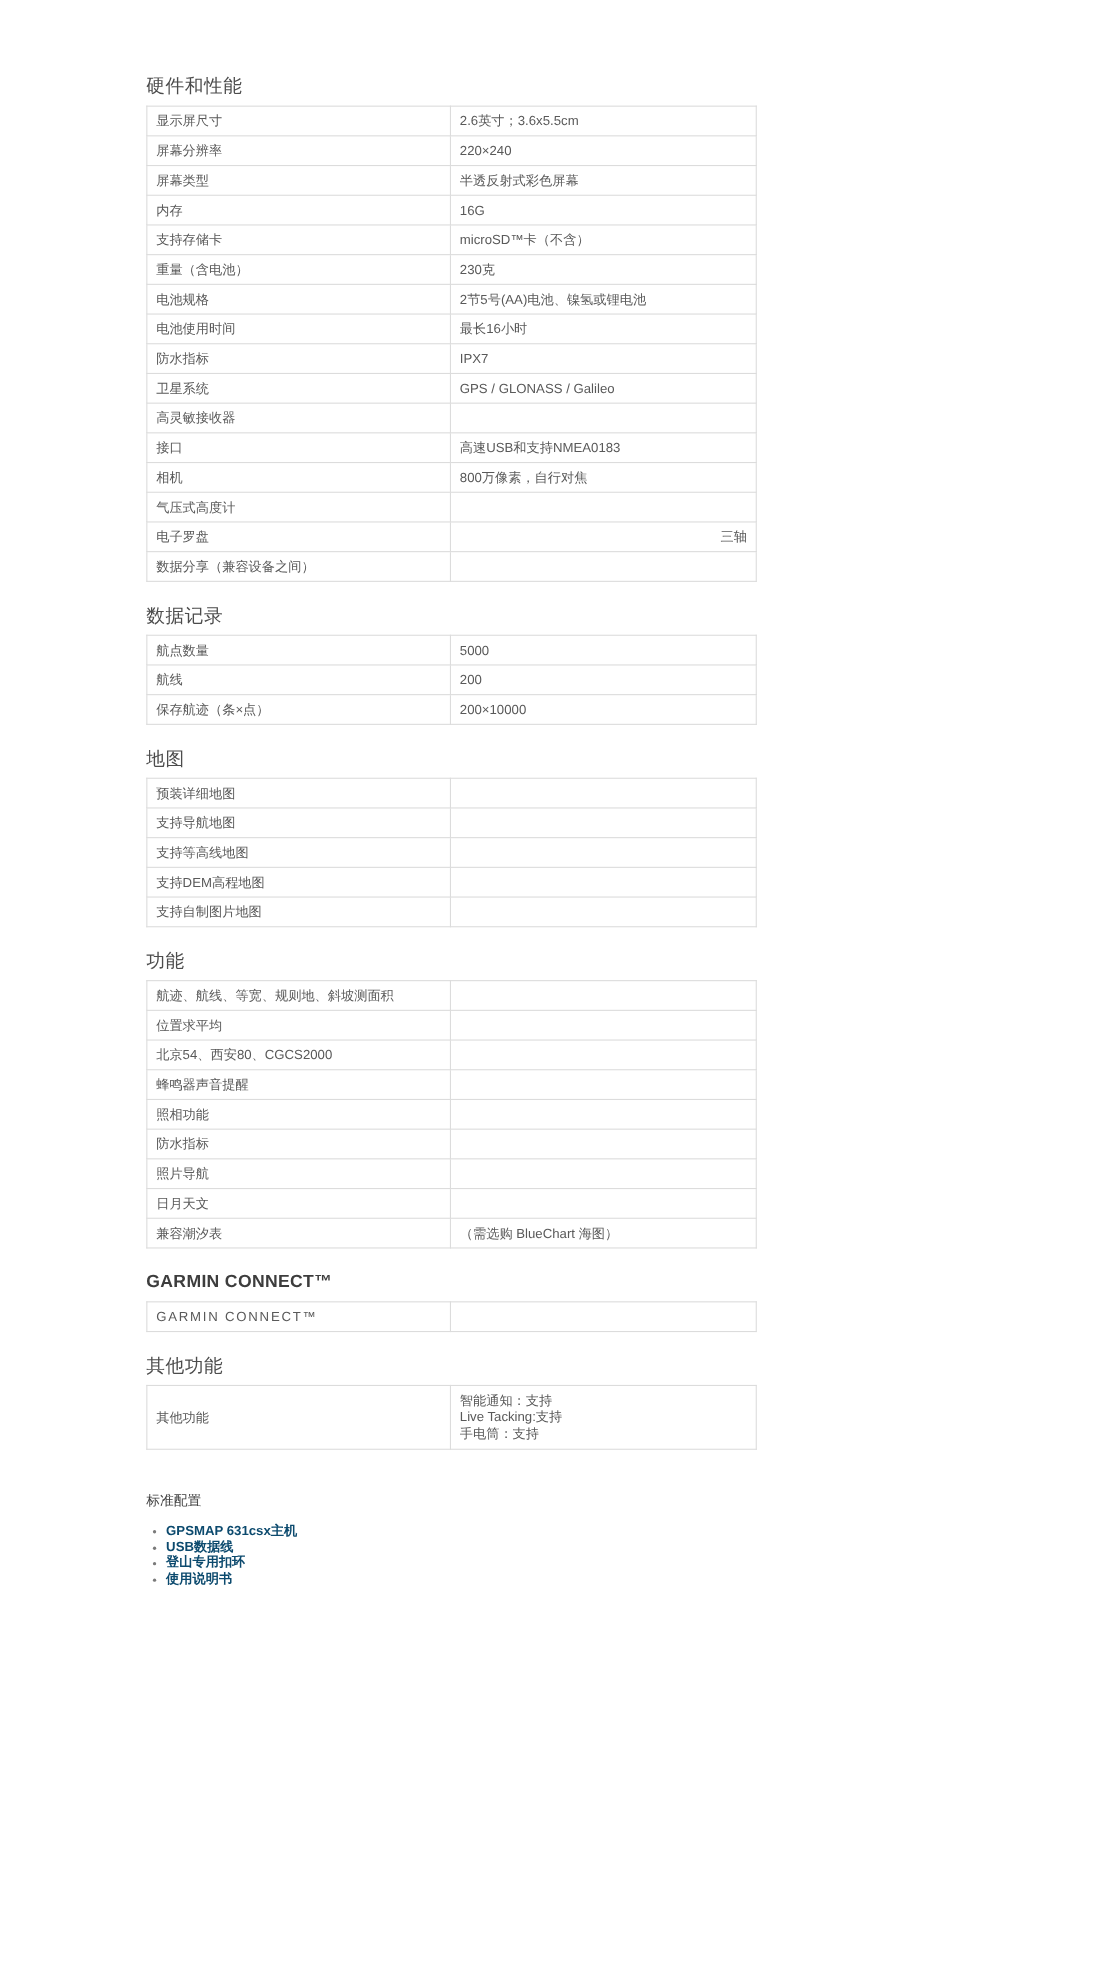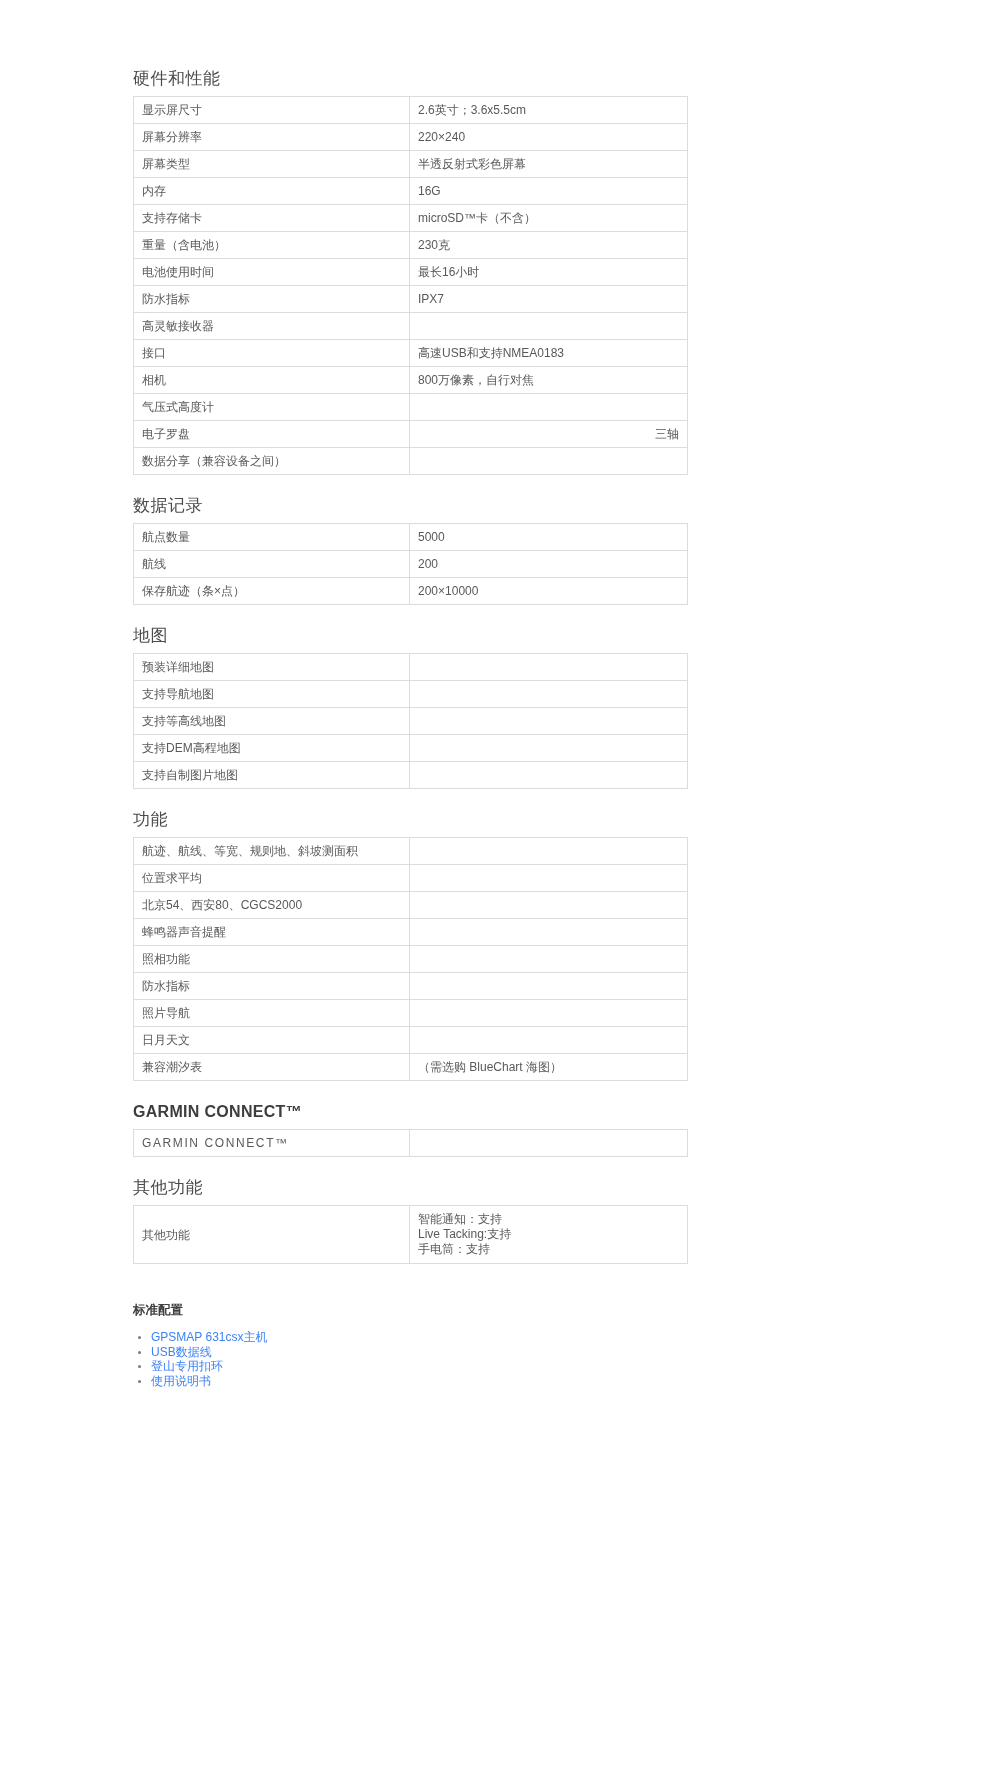--- a/index.html
+++ b/index.html
@@ -61,30 +61,31 @@
     text-align: right;
   }
   table.spec-table td.value .value-line {
     line-height: 15px;
   }
   .std-block {
     margin-top: 38px;
   }
   .std-title {
     font-size: 12.5px;
-    font-weight: 700;
+    font-weight: 400;
     color: #404040;
     margin: 0 0 11px 0;
   }
   ul.std-list {
     margin: 0;
     padding: 0 0 0 18px;
     list-style: disc;
-    color: #3b82f6;
+    color: #0c4a6e;
     font-size: 12px;
+    font-weight: bold;
   }
   ul.std-list li {
     line-height: 14.5px;
     margin: 0;
   }
   ul.std-list li::marker {
     color: #7a7a7a;
     font-size: 10px;
   }
 </style>
@@ -114,26 +115,34 @@
           </tr>
           <tr>
             <td class="label">支持存储卡</td>
             <td class="value">microSD™卡（不含）</td>
           </tr>
           <tr>
             <td class="label">重量（含电池）</td>
             <td class="value">230克</td>
           </tr>
           <tr>
+            <td class="label">电池规格</td>
+            <td class="value">2节5号(AA)电池、镍氢或锂电池</td>
+          </tr>
+          <tr>
             <td class="label">电池使用时间</td>
             <td class="value">最长16小时</td>
           </tr>
           <tr>
             <td class="label">防水指标</td>
             <td class="value">IPX7</td>
+          </tr>
+          <tr>
+            <td class="label">卫星系统</td>
+            <td class="value">GPS / GLONASS / Galileo</td>
           </tr>
           <tr>
             <td class="label">高灵敏接收器</td>
             <td class="value"></td>
           </tr>
           <tr>
             <td class="label">接口</td>
             <td class="value">高速USB和支持NMEA0183</td>
           </tr>
           <tr>

